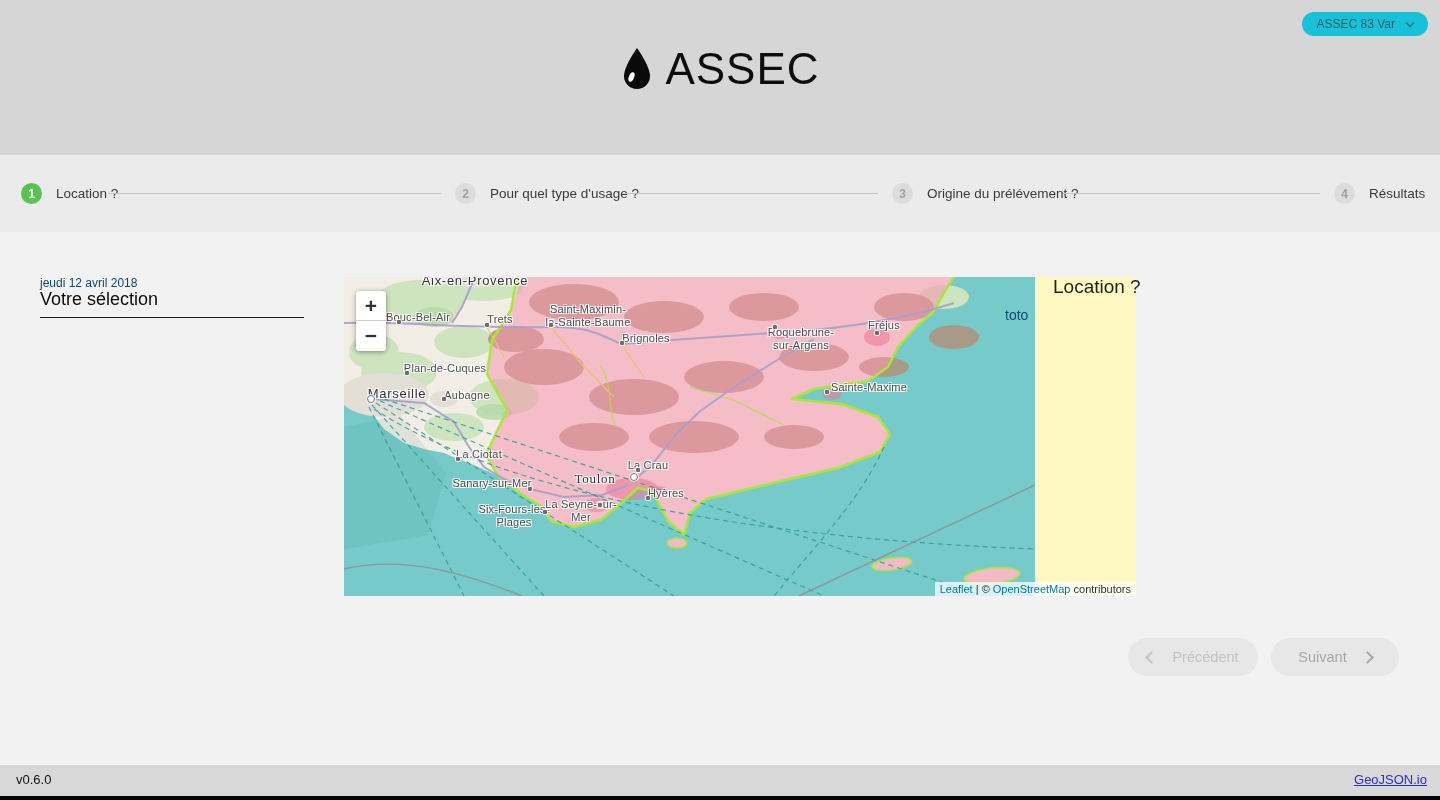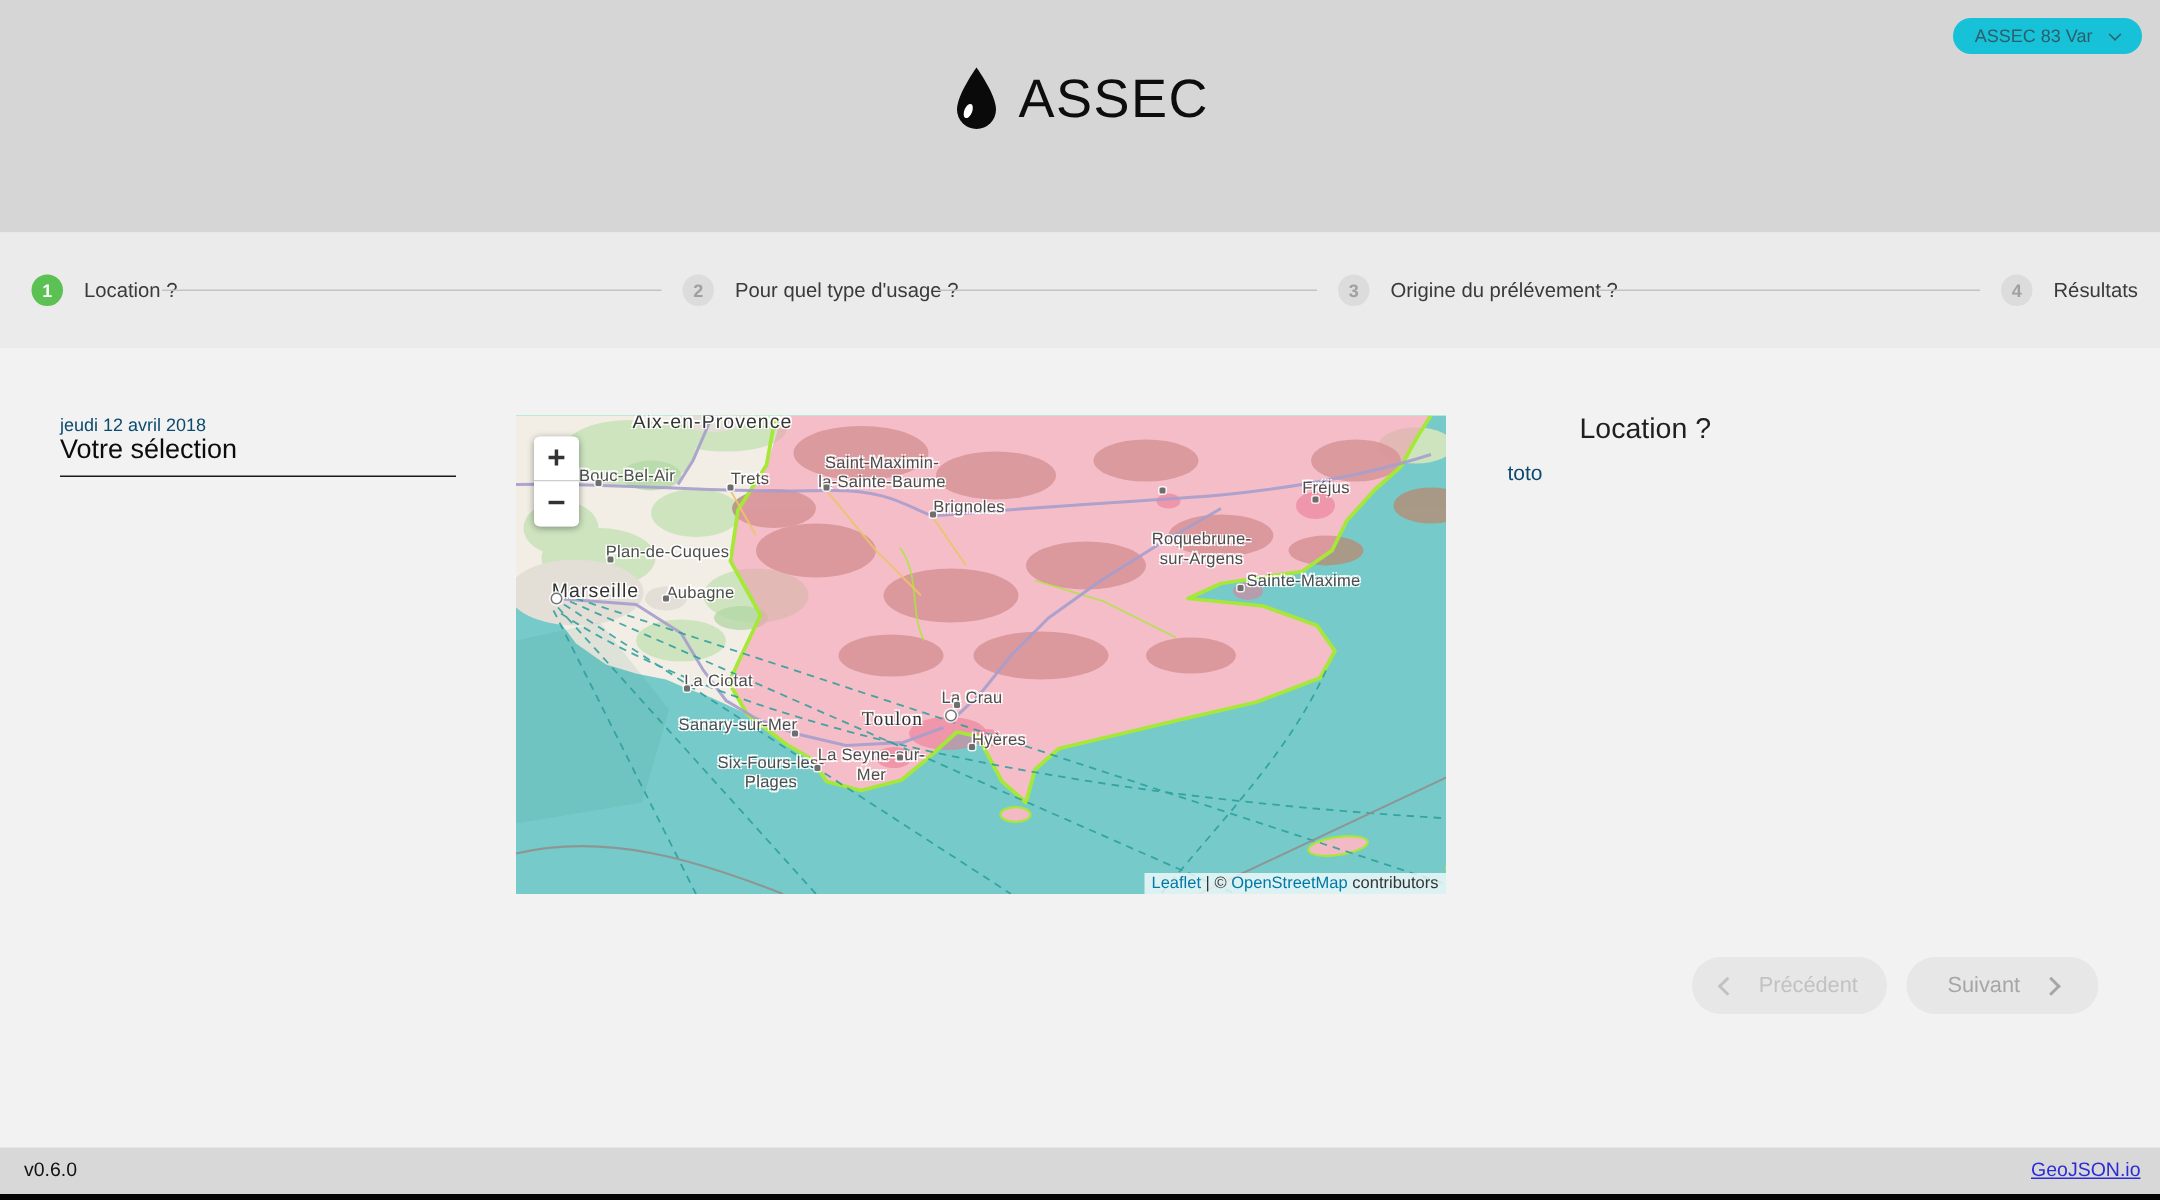--- a/index.html
+++ b/index.html
@@ -15,38 +15,38 @@
   .header { position:absolute; left:0; top:0; width:1440px; height:155px; background:#d6d6d6; }
   .app-switcher {
     position:absolute; top:12px; right:12px; height:24px; border-radius:12px;
     background:#17c1d8; color:#2d5f6b; font-size:12px; border:none;
     display:flex; align-items:center; gap:12px; padding:0 15px; cursor:pointer;
     font-family:"Liberation Sans",sans-serif;
   }
   .chev-down { width:6px; height:6px; border-right:1.5px solid #2d5f6b; border-bottom:1.5px solid #2d5f6b;
     transform:rotate(45deg); margin-top:-3px; }
   .logo-row { position:absolute; top:44px; left:0; width:100%; display:flex; justify-content:center; align-items:center; gap:11px; }
-  .logo-title { font-size:36px; font-weight:500; letter-spacing:1px; color:#0d0d0d; }
+  .logo-title { font-size:44px; font-weight:500; letter-spacing:1px; color:#0d0d0d; }
   .logo-sub { position:absolute; top:96px; left:0; width:100%; text-align:center; font-size:14px; color:#111; }
   
   .stepper { position:absolute; left:0; top:155px; width:1440px; height:77px; background:#ebebeb; }
   .step { position:absolute; top:0; height:77px; display:flex; align-items:center; gap:14px; cursor:pointer; }
   .step-circle { width:21px; height:21px; border-radius:50%; display:flex; align-items:center; justify-content:center;
     font-size:12px; font-weight:bold; flex:0 0 21px; }
   .step-circle.active { background:#5bc152; color:#fff; }
   .step-circle.inactive { background:#dcdcdc; color:#a0a0a0; }
   .step-label { font-size:13.5px; color:#3a3a3a; white-space:nowrap; }
   .step-line { position:absolute; top:38px; height:1px; background:#c3c3c3; }
   
   .sel-date { position:absolute; left:40px; top:276px; font-size:12px; color:#0c4a6e; }
   .sel-title { position:absolute; left:40px; top:289px; width:264px; font-size:18px; color:#0c0c0c;
     padding-bottom:7px; border-bottom:1.5px solid #1a1a1a; }
   
-  .map { position:absolute; left:344px; top:277px; width:620px; height:319px; overflow:hidden;
-    background:#86efac; cursor:grab; }
+  .map { position:absolute; left:344px; top:277px; width:792px; height:319px; overflow:hidden;
+    background:#fef9c3; cursor:grab; }
   .map svg { position:absolute; left:0; top:0; }
   .map-label { position:absolute; transform:translate(-50%,-50%); font-size:11px; color:#4d4d4d;
     text-align:center; line-height:1.2; white-space:pre-line; letter-spacing:.2px;
     text-shadow:-1px -1px 0 #fff,1px -1px 0 #fff,-1px 1px 0 #fff,1px 1px 0 #fff; pointer-events:none; }
   .map-label.big { font-size:13px; color:#333; letter-spacing:.7px; }
   .map-dot { position:absolute; width:4px; height:4px; transform:translate(-50%,-50%);
     background:#6e6e6e; border-radius:1px; box-shadow:0 0 0 1px rgba(255,255,255,.8); }
   .map-dot.ring { width:8px; height:8px; background:#fff; border:1.5px solid #757575; border-radius:50%; }
   .zoom-ctl { position:absolute; left:12px; top:14px; width:30px; background:#fff; border-radius:4px;
     box-shadow:0 1px 5px rgba(0,0,0,.4); overflow:hidden; }
@@ -217,21 +217,21 @@
     </g>
   </svg>
 
   <div id="map-labels">
       <div class="map-label big" style="left: 131px; top: 4px;">Aix-en-Provence</div>
       <div class="map-label" style="left: 74px; top: 41px;">Bouc-Bel-Air</div>
       <div class="map-label" style="left: 156px; top: 43px;">Trets</div>
       <div class="map-label" style="left: 244px; top: 39px;">Saint-Maximin-
 la-Sainte-Baume</div>
       <div class="map-label" style="left: 302px; top: 62px;">Brignoles</div>
-      <div class="map-label" style="left: 457px; top: 62px; margin-top: 28px;">Roquebrune-
+      <div class="map-label" style="left: 457px; top: 62px;">Roquebrune-
 sur-Argens</div>
       <div class="map-label" style="left: 540px; top: 49px;">Fréjus</div>
       <div class="map-label" style="left: 525px; top: 111px;">Sainte-Maxime</div>
       <div class="map-label" style="left: 101px; top: 92px;">Plan-de-Cuques</div>
       <div class="map-label big" style="left: 53px; top: 117px;">Marseille</div>
       <div class="map-label" style="left: 123px; top: 119px;">Aubagne</div>
       <div class="map-label" style="left: 135px; top: 178px;">La Ciotat</div>
       <div class="map-label" style="left: 148px; top: 207px;">Sanary-sur-Mer</div>
       <div class="map-label big" style="left: 251px; top: 202px; font-family: Liberation Serif, serif;">Toulon</div>
       <div class="map-label" style="left: 304px; top: 189px;">La Crau</div>

